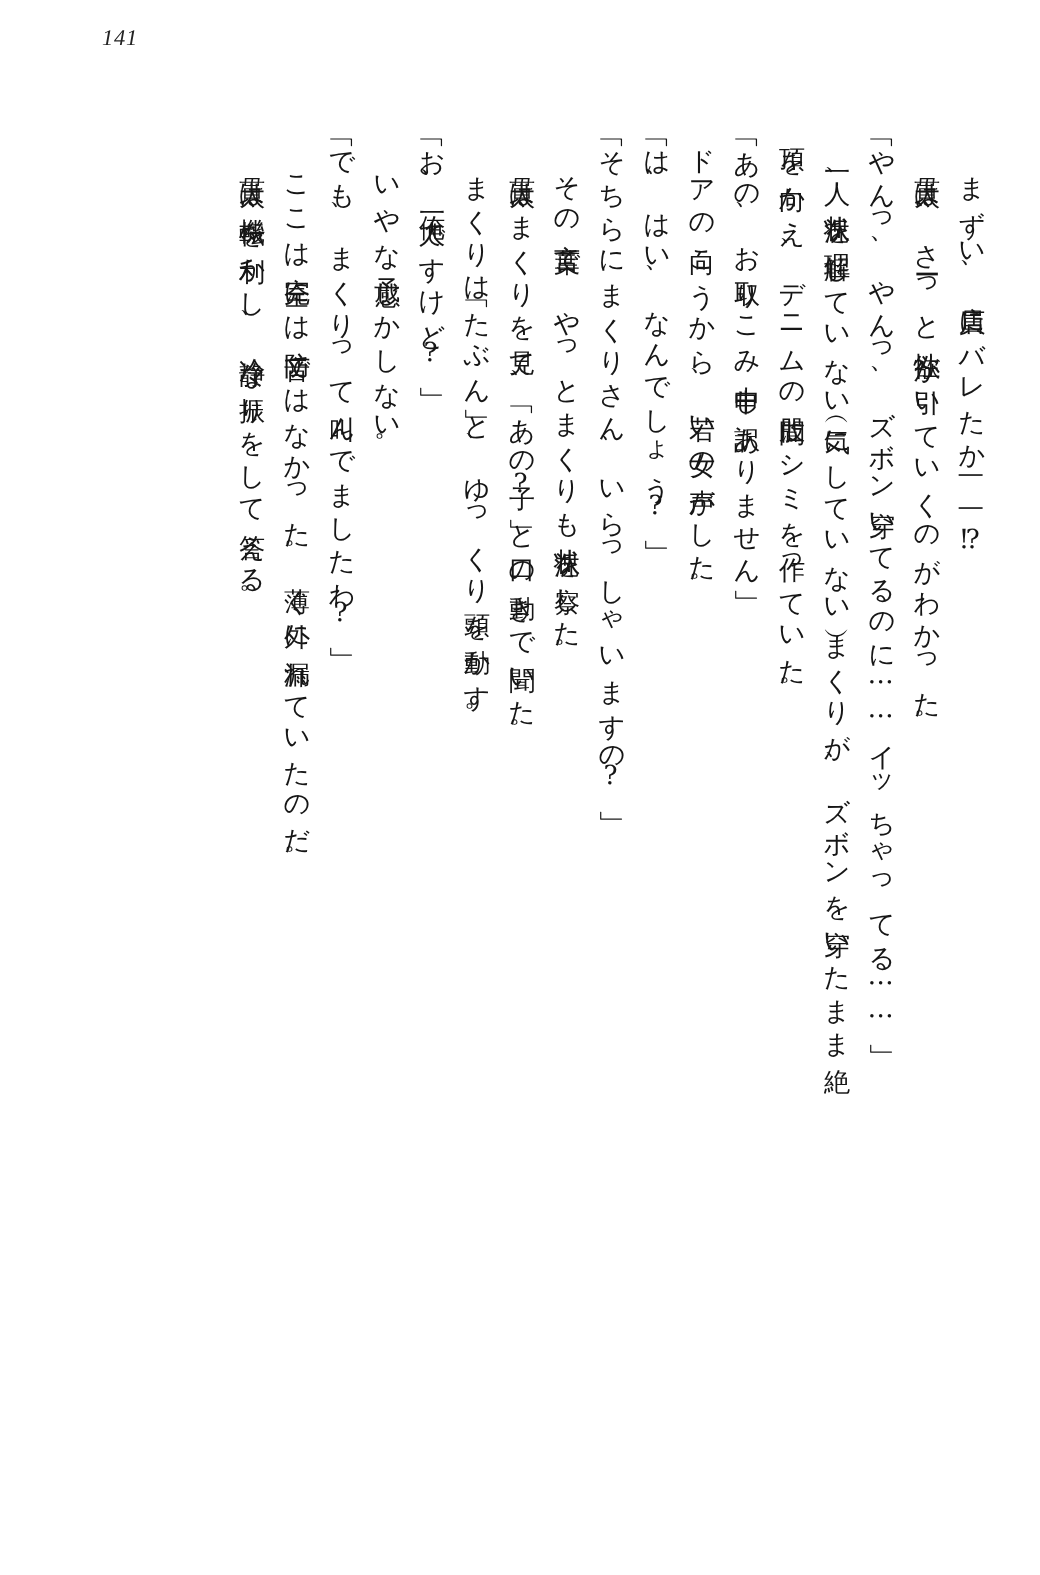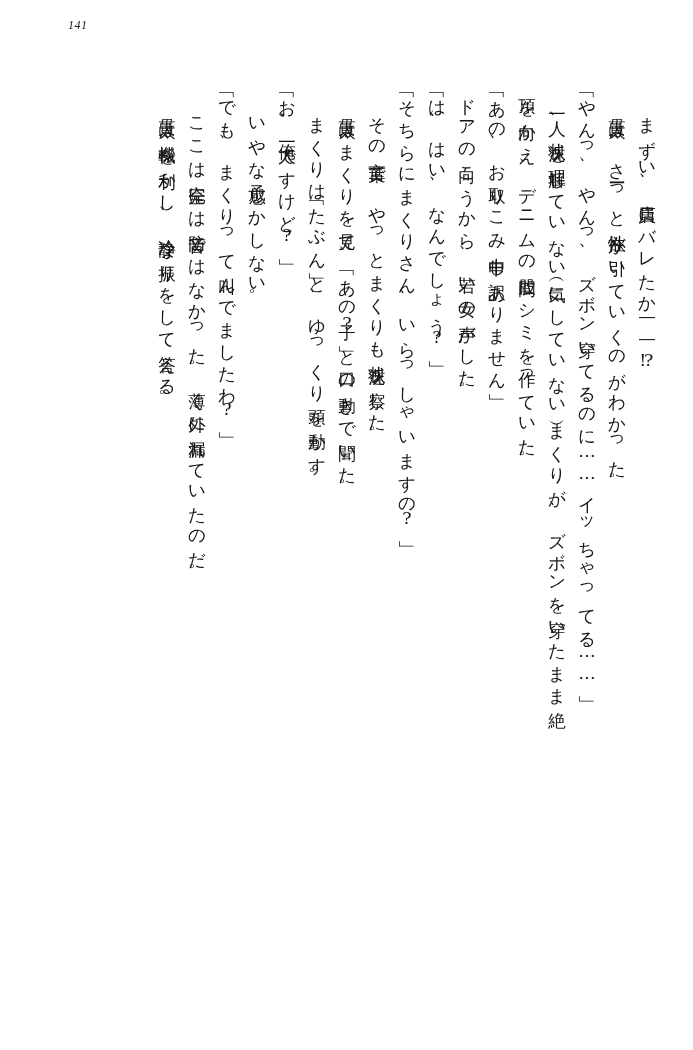--- a/index.html
+++ b/index.html
@@ -18,21 +18,21 @@
   .page {
     position: relative;
     width: 693px;
     height: 1050px;
     background: #ffffff;
   }
   .page-number {
     position: absolute;
     top: 18px;
     left: 68px;
-    font-size: 12px;
+    font-size: 15px;
     font-style: italic;
     font-family: "Liberation Serif", "DejaVu Serif", serif;
     color: #222;
     letter-spacing: 0.5px;
   }
   .body-text {
     position: absolute;
     top: 86px;
     left: 40px;
     right: 38px;

